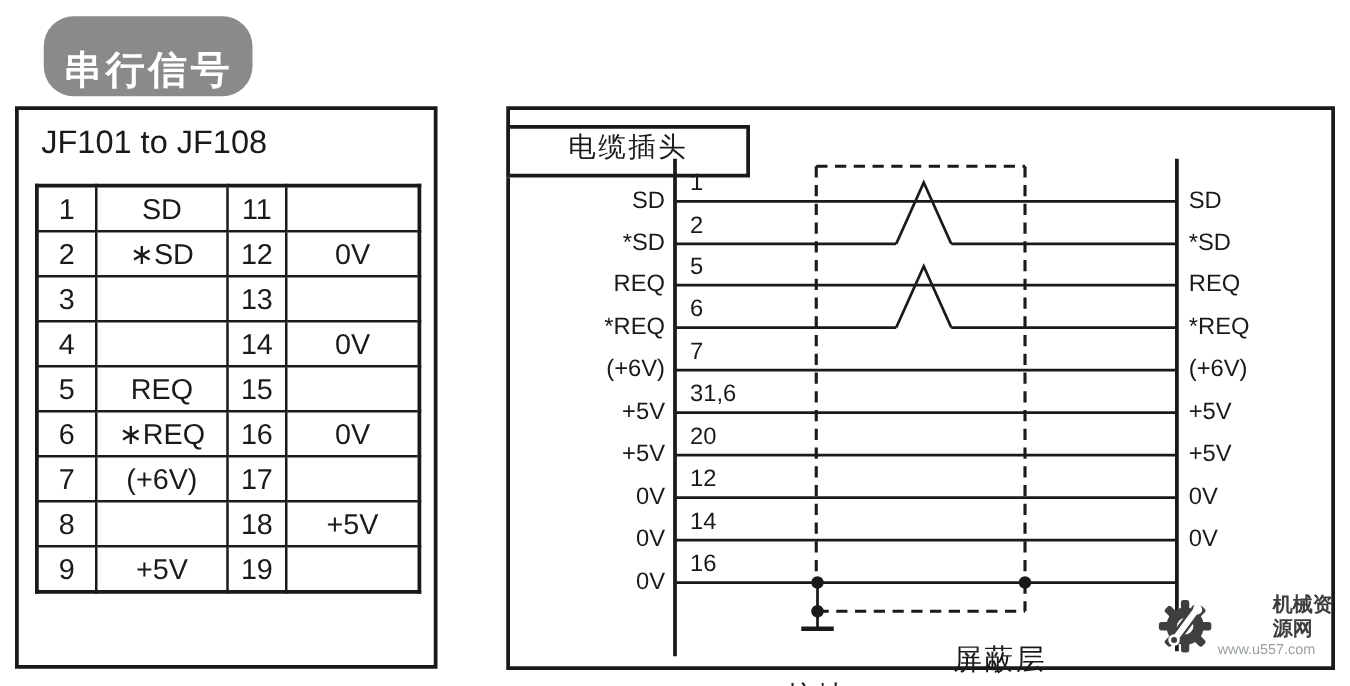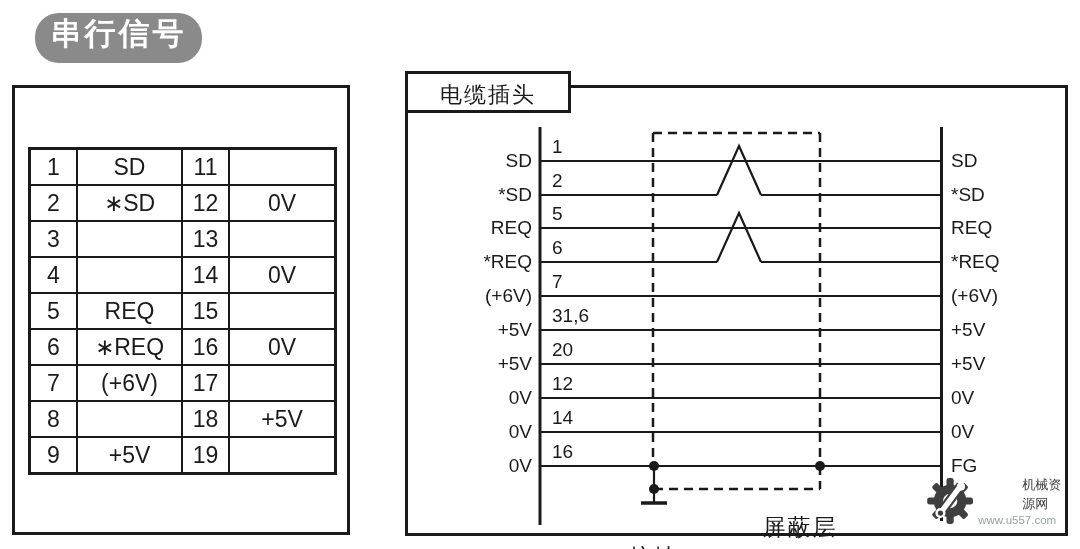--- a/index.html
+++ b/index.html
@@ -1,63 +1,64 @@
 <!DOCTYPE html>
 <html><head>
 <meta charset="utf-8">
 <style>
   html,body{margin:0;padding:0;background:#fff;}
   body{font-family:"Liberation Sans","DejaVu Sans",sans-serif;color:#1a1a1a;}
   #stage{position:relative;width:1080px;height:549px;background:#ffffff;overflow:hidden;}
 
   
-  .badge{position:absolute;left:35px;top:13px;width:167px;height:50px;background:#8a8a8a;
-         border-radius:24px;display:flex;align-items:flex-start;justify-content:center;}
+  .badge{position:absolute;left:35px;top:13px;width:167px;height:64px;background:#8a8a8a;
+         border-radius:24px;display:flex;align-items:flex-end;justify-content:center;}
   .badge span{color:#ffffff;font-weight:bold;font-size:31px;letter-spacing:3px;}
 
   
   .left-box{position:absolute;left:12px;top:85px;width:338px;height:450px;border:3px solid #1a1a1a;
             box-sizing:border-box;background:#fff;}
   .left-title{position:absolute;left:33px;top:98px;font-size:26px;}
   table.pin-table{position:absolute;left:28px;top:147px;border-collapse:collapse;table-layout:fixed;
             border:3px solid #1a1a1a;}
   table.pin-table td{border:2px solid #1a1a1a;height:34px;padding:0;text-align:center;font-size:23px;}
   td.c-pin1{width:45px;} td.c-sig1{width:103px;} td.c-pin2{width:45px;margin-left:26px;} td.c-sig2{width:104px;}
 
   
   .right-box{position:absolute;left:405px;top:85px;width:663px;height:451px;border:3px solid #1a1a1a;
              box-sizing:border-box;background:#fff;}
-  .conn-label-box{position:absolute;left:405px;top:71px;width:166px;height:42px;border:3px solid #1a1a1a;
-             box-sizing:border-box;display:flex;align-items:flex-end;justify-content:center;background:#fff;}
+  .conn-label-box{position:absolute;left:405px;top:100px;width:195px;height:42px;border:3px solid #1a1a1a;
+             box-sizing:border-box;display:flex;align-items:flex-start;justify-content:center;background:#fff;}
   .conn-label-box span{font-size:22px;letter-spacing:2px;}
 
   svg.linework{position:absolute;left:0;top:0;width:1080px;height:549px;pointer-events:none;}
 
   .lbl{position:absolute;font-size:19px;line-height:22px;white-space:nowrap;}
   .pin-num{left:552px;width:70px;text-align:left;}
   .sig-left{left:408px;width:124px;text-align:right;}
   .sig-right{left:951px;width:110px;text-align:left;}
   .cn-label{font-size:23px;line-height:26px;text-align:center;letter-spacing:2px;}
 
   
   .logo{position:absolute;left:926px;top:472px;width:146px;height:58px;display:flex;align-items:center;}
   .logo-text{margin-left:4px;}
-  .logo-name{font-size:13px;font-weight:normal;color:#3d3d3d;line-height:19px;margin-left:44px;}
+  .logo-name{font-size:16px;font-weight:bold;color:#3d3d3d;line-height:19px;margin-left:44px;}
   .logo-url{font-size:11.5px;color:#9aa0a0;line-height:14px;}
 </style>
 </head>
 <body>
 
 <div id="stage">
 
   <div class="badge">
     <span>串行信号</span>
   </div>
 
   <div class="left-box"></div>
+  <div class="left-title">JF101 to JF108</div>
 
   <table class="pin-table">
     <tbody>
       <tr>
         <td class="c-pin1">1</td>
         <td class="c-sig1">SD</td>
         <td class="c-pin2">11</td>
         <td class="c-sig2"></td>
       </tr>
       <tr>
@@ -180,21 +181,20 @@
 
   <div class="lbl sig-right" style="top:150px">SD</div>
   <div class="lbl sig-right" style="top:184px">*SD</div>
   <div class="lbl sig-right" style="top:217px">REQ</div>
   <div class="lbl sig-right" style="top:251px">*REQ</div>
   <div class="lbl sig-right" style="top:285px">(+6V)</div>
   <div class="lbl sig-right" style="top:319px">+5V</div>
   <div class="lbl sig-right" style="top:353px">+5V</div>
   <div class="lbl sig-right" style="top:387px">0V</div>
   <div class="lbl sig-right" style="top:421px">0V</div>
-  <div class="lbl sig-right" style="top:455px">FG</div>
 
   <div class="lbl cn-label" style="left:618px;top:544px;width:72px">接地</div>
   <div class="lbl cn-label" style="left:752px;top:514px;width:96px">屏蔽层</div>
 
   <div class="logo">
     <svg width="56" height="56" viewBox="0 0 40 40">
       <g fill="#3f3f3f">
         <rect x="17" y="1" width="6" height="38" rx="2"></rect>
         <rect x="17" y="1" width="6" height="38" rx="2" transform="rotate(45 20 20)"></rect>
         <rect x="17" y="1" width="6" height="38" rx="2" transform="rotate(90 20 20)"></rect>

